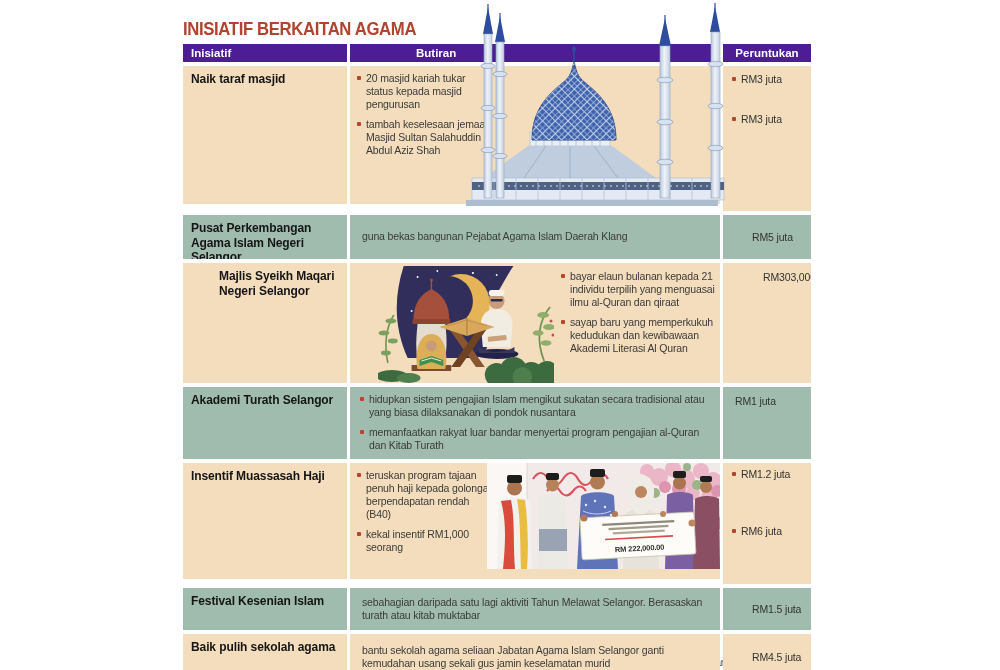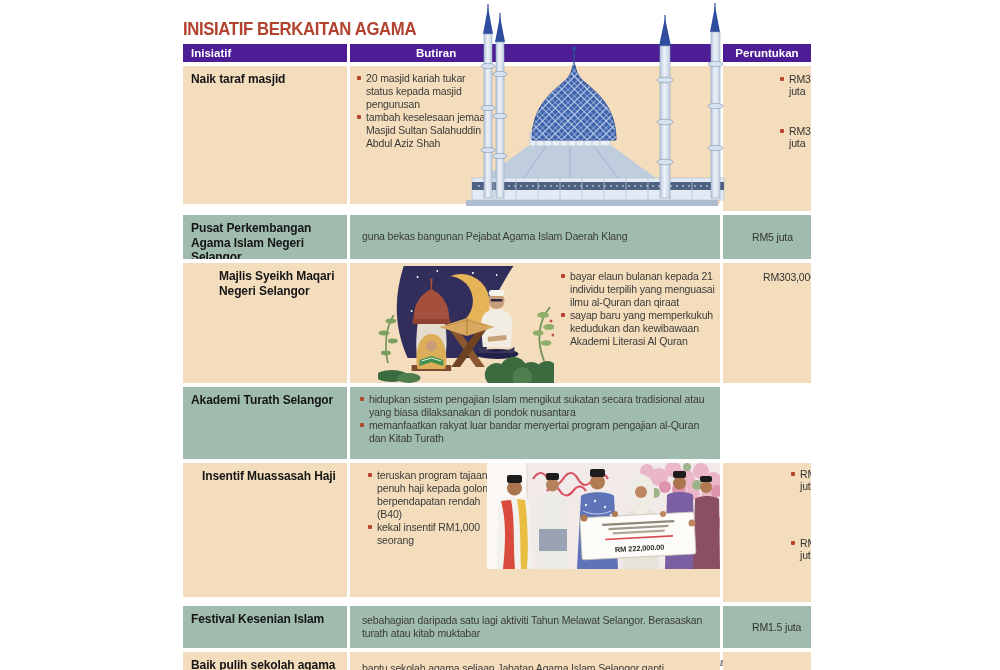--- a/index.html
+++ b/index.html
@@ -14,31 +14,31 @@
   .cell{position:relative;overflow:hidden;}
   .hd .cell{background:#4c1d95;color:#fff;font-weight:bold;font-size:11.5px;line-height:18px;height:18px;}
   .hd .c1{padding-left:8px;}
   .hd .c2{padding-left:66px;}
   .hd .c3{text-align:center;}
   .tan .cell{background:#f3ddbd;}
   .grn .cell{background:#a0bcae;}
 
   .init{font-size:12px;font-weight:bold;color:#151515;padding:6px 6px 0 8px;line-height:1.22;letter-spacing:-0.1px;}
   .det{font-size:10.5px;color:#3b3a38;line-height:1.24;letter-spacing:-0.15px;}
-  .blist{padding:6px 4px 0 7px;display:flex;flex-direction:column;}
+  .blist{padding:6px 4px 0 7px;display:flex;flex-direction:column;gap:7px;}
   .bitem{display:flex;gap:5px;}
   .bullet{flex:none;width:4px;height:4px;border-radius:1px;background:#b5452f;margin-top:4px;}
   .plain{display:flex;align-items:center;height:100%;padding:0 12px;}
   .amt{font-size:10.5px;color:#333;letter-spacing:-0.15px;}
-  .amt .bitem{padding-left:9px;margin-left:48px;}
+  .amt .bitem{padding-left:9px;}
   .amt-pad-top{padding-top:8px;padding-left:12px;}
   .amt-center{display:flex;align-items:center;height:100%;padding-left:29px;}
 
   .h-r1{height:138px;} .h-r2{height:44px;} .h-r3{height:120px;padding-left:28px;} .h-r4{height:72px;}
-  .h-r5{height:134px;padding-left:11px;} .h-r6{height:42px;} .h-r7{height:46px;}
+  .h-r5{height:116px;} .h-r6{height:42px;} .h-r7{height:46px;}
 
   .narrow{width:138px;}
   .row3-flex{display:flex;height:100%;}
   .row3-flex .blist{padding-top:7px;flex:1;}
   .illus-box{flex:none;width:176px;height:100%;}
   .photo-box{position:absolute;right:0;top:0;width:233px;height:100%;}
 
   .gap28{margin-top:28px;}
   .gap45{margin-top:45px;}
 
@@ -210,20 +210,23 @@
           <div class="bitem">
               <span class="bullet"></span>
               <span>hidupkan sistem pengajian Islam mengikut sukatan secara tradisional atau yang biasa dilaksanakan di pondok nusantara</span>
             </div>
           <div class="bitem">
               <span class="bullet"></span>
               <span>memanfaatkan rakyat luar bandar menyertai program pengajian al-Quran dan Kitab Turath</span>
             </div>
         </div>
       </div>
+      <div class="cell h-r4 amt">
+          <div class="amt-pad-top">RM1 juta</div>
+        </div>
     </div>
 
     <div class="trow tan">
       <div class="cell h-r5">
           <div class="init">Insentif Muassasah Haji</div>
         </div>
       <div class="cell h-r5 det">
         <div class="blist narrow">
           <div class="bitem">
               <span class="bullet"></span>

